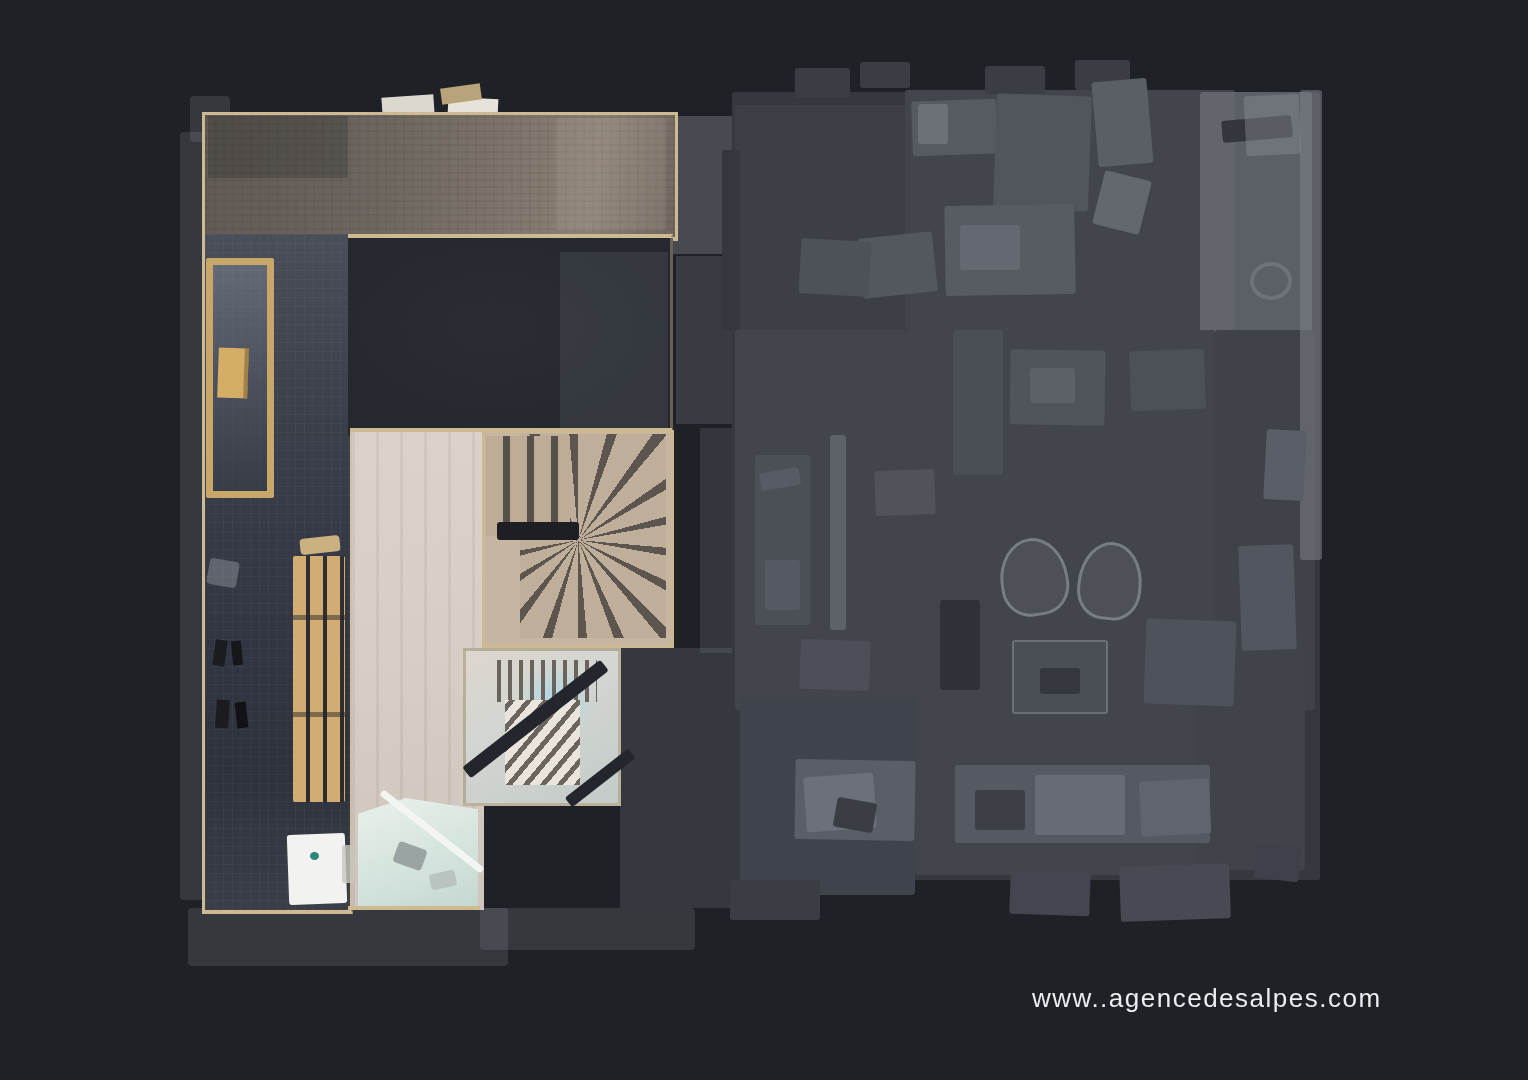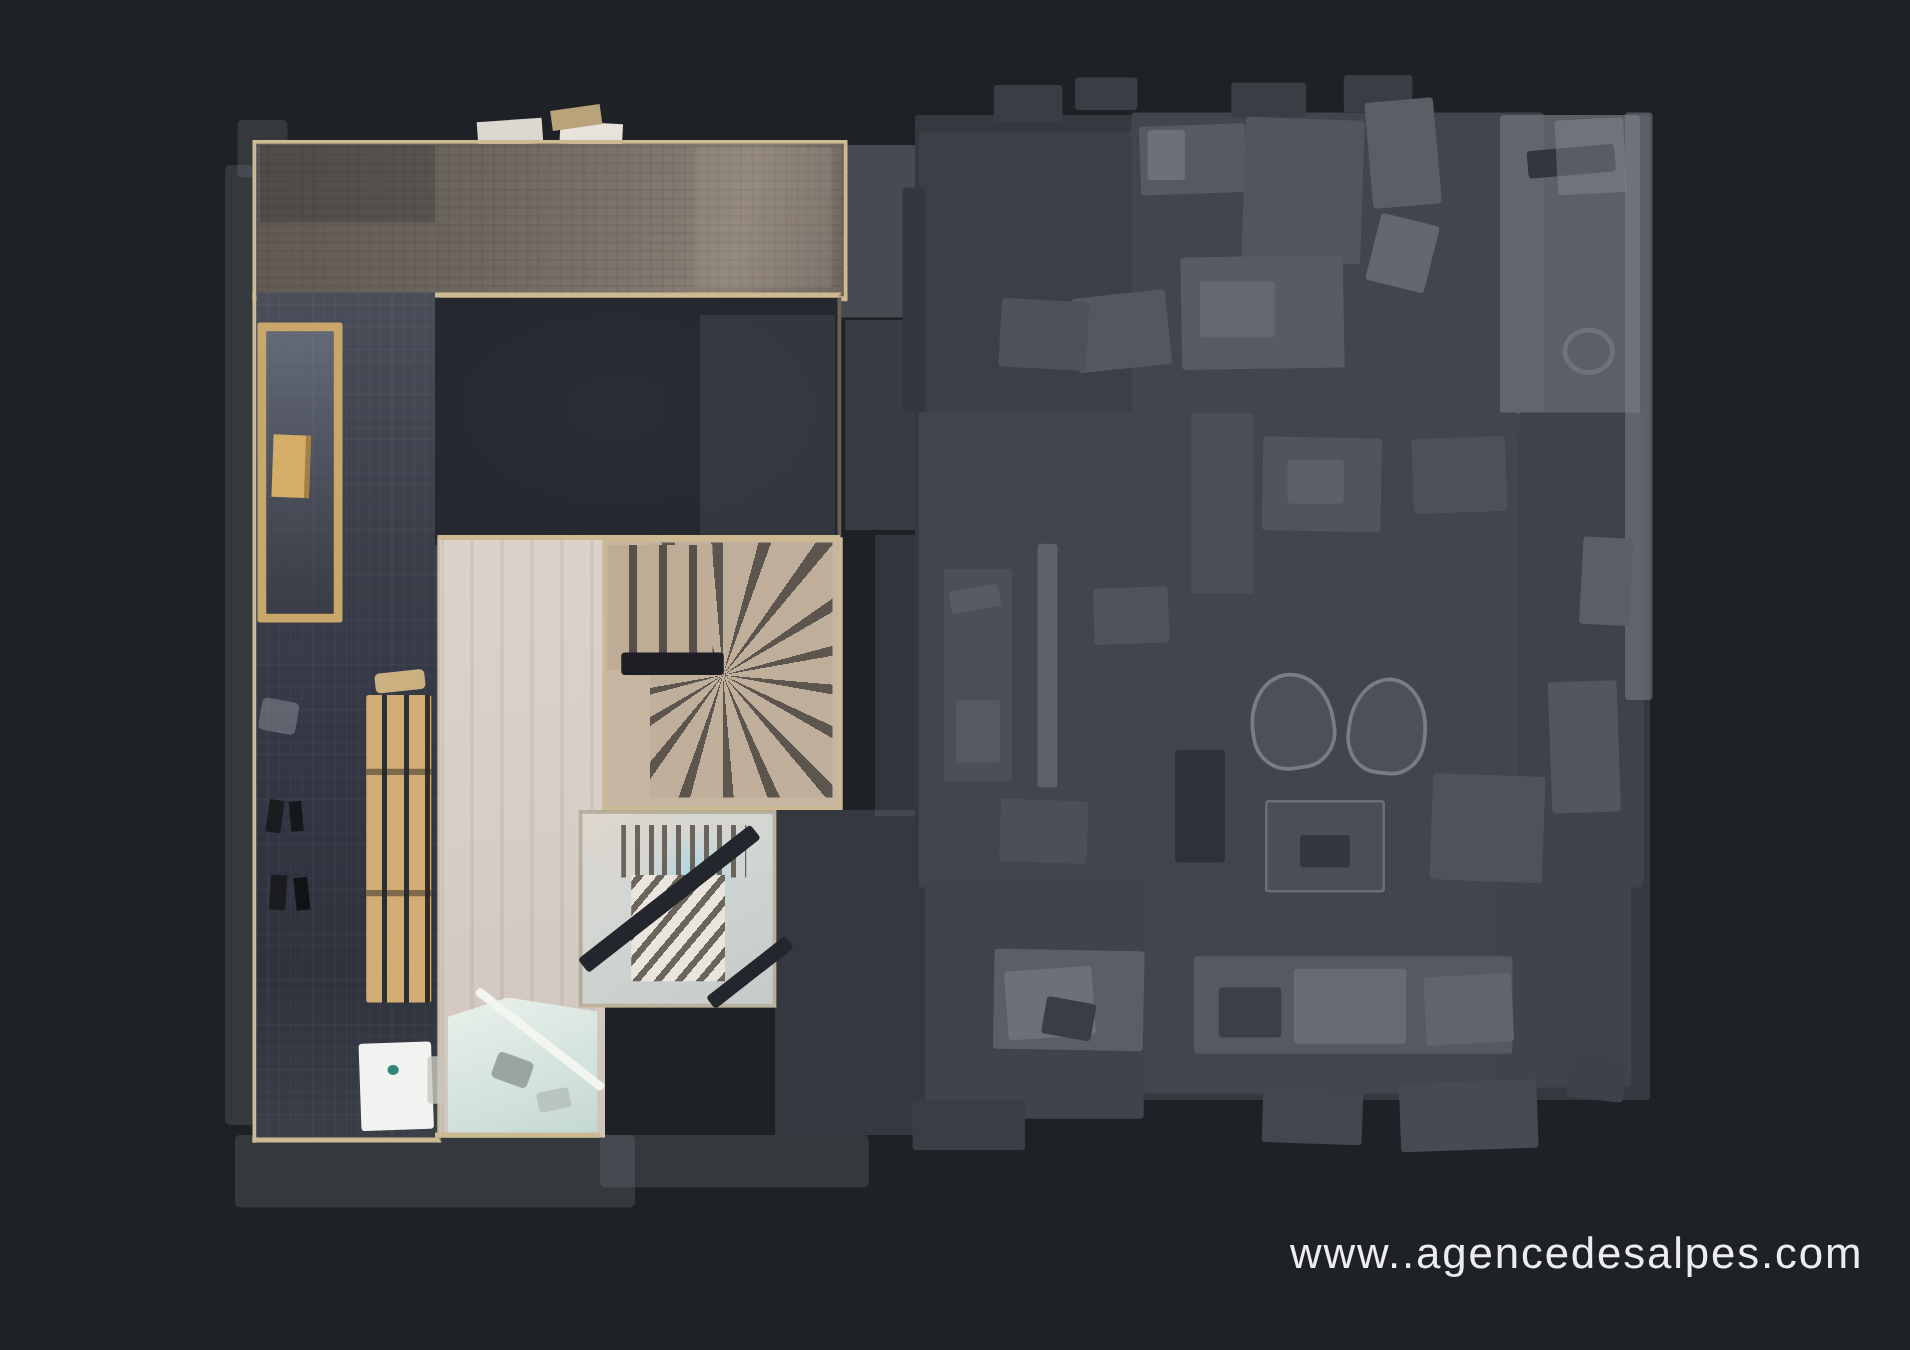--- a/index.html
+++ b/index.html
@@ -40,21 +40,21 @@
   .bench{background:repeating-linear-gradient(90deg,var(--bench,#d2ac72) 0 13px, rgba(42,38,31,.55) 13px 17px);
       border-radius:2px;}
   .radiator{border:7px solid var(--rad-wood,#c9a76a);
       background:linear-gradient(180deg, rgba(150,160,175,.35), rgba(55,60,70,.6));border-radius:2px;}
   .wallline{background:var(--wall,#cdb992);}
   
   .gs{border-radius:3px;}
   .chair-ghost{background:rgba(120,124,132,.22);border:3px solid var(--faded-outline,#787c84);
       border-radius:50% 50% 42% 42% / 55% 55% 38% 38%;}
   
-  .watermark{color:var(--watermark,#ededef);font-size:35px;letter-spacing:1.5px;
+  .watermark{color:var(--watermark,#ededef);font-size:26px;letter-spacing:1.5px;
       font-family:"Liberation Sans",sans-serif;font-weight:400;}
 </style>
 </head>
 <body>
 
 <div class="canvas">
 
   <div class="abs" style="inset:0;">
 
     <div class="abs fr" style="left:180px;top:132px;width:24px;height:768px;"></div>

